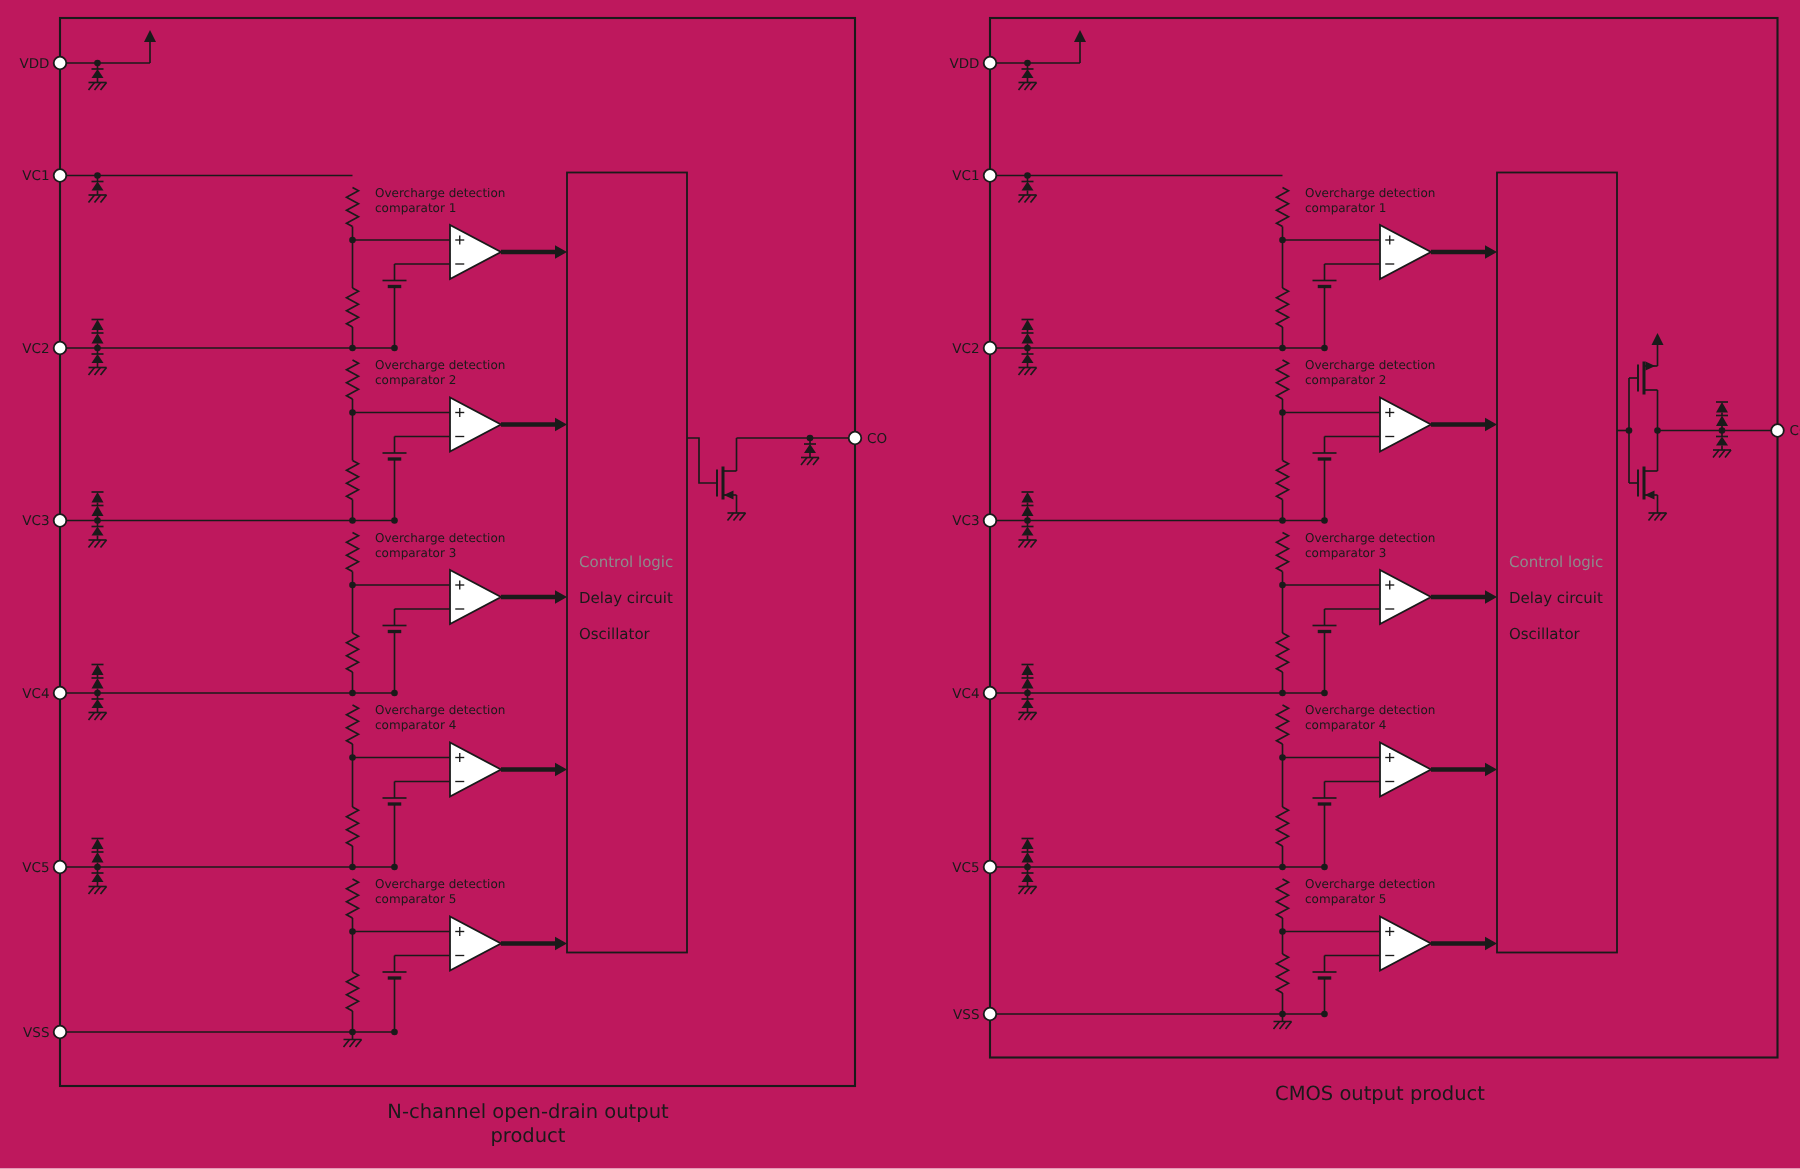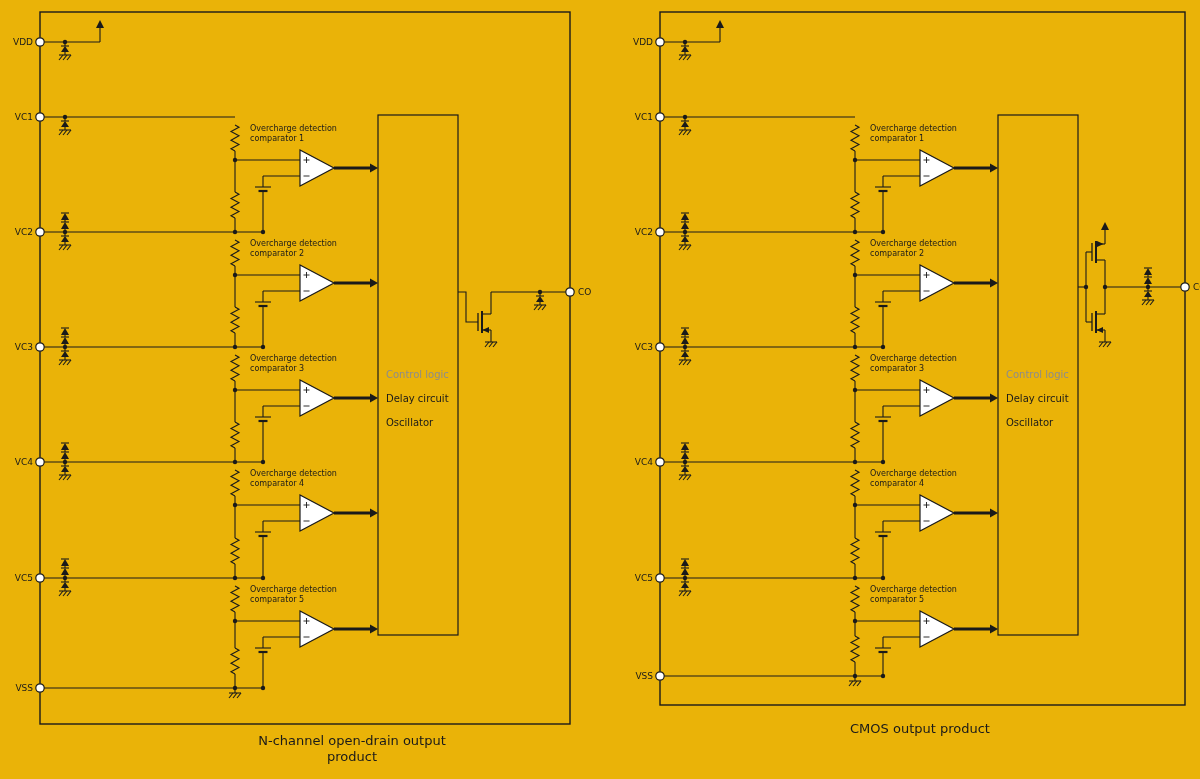--- a/index.html
+++ b/index.html
@@ -1,16 +1,16 @@
 <!DOCTYPE html>
 <html><head>
 <meta charset="utf-8">
 <style>
   html,body{margin:0;padding:0;background:#ffffff;}
-  #stage{position:relative;width:1200px;height:779px;background:#eab308;
+  #stage{position:relative;width:1200px;height:779px;background:#be185d;
          font-family:"DejaVu Sans","Liberation Sans",sans-serif;overflow:hidden;}
   svg{position:absolute;left:0;top:0;}
   text{font-family:"DejaVu Sans","Liberation Sans",sans-serif;}
 </style>
 </head>
 <body>
 
 <div id="stage">
   <svg id="diagram" width="1200" height="779" viewBox="0 0 1200 779">
       <g>

